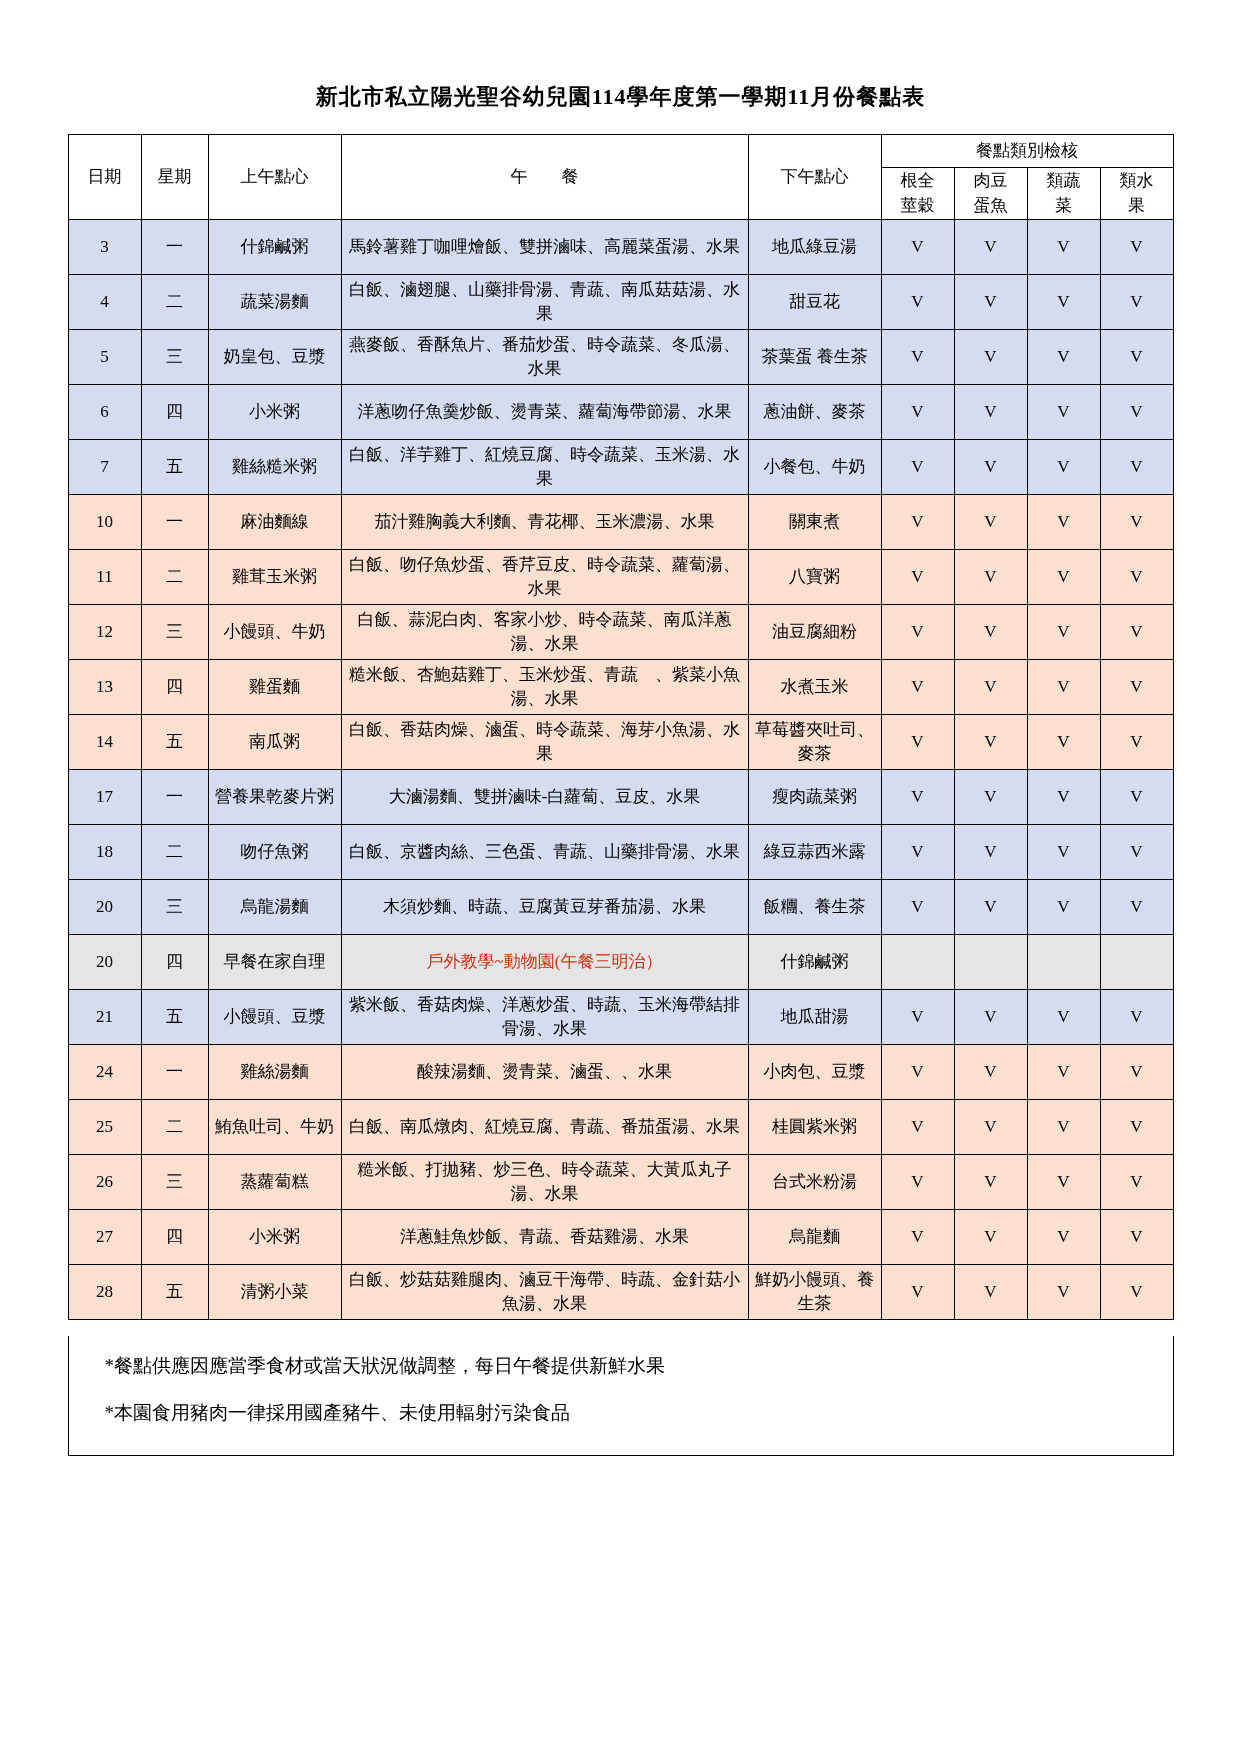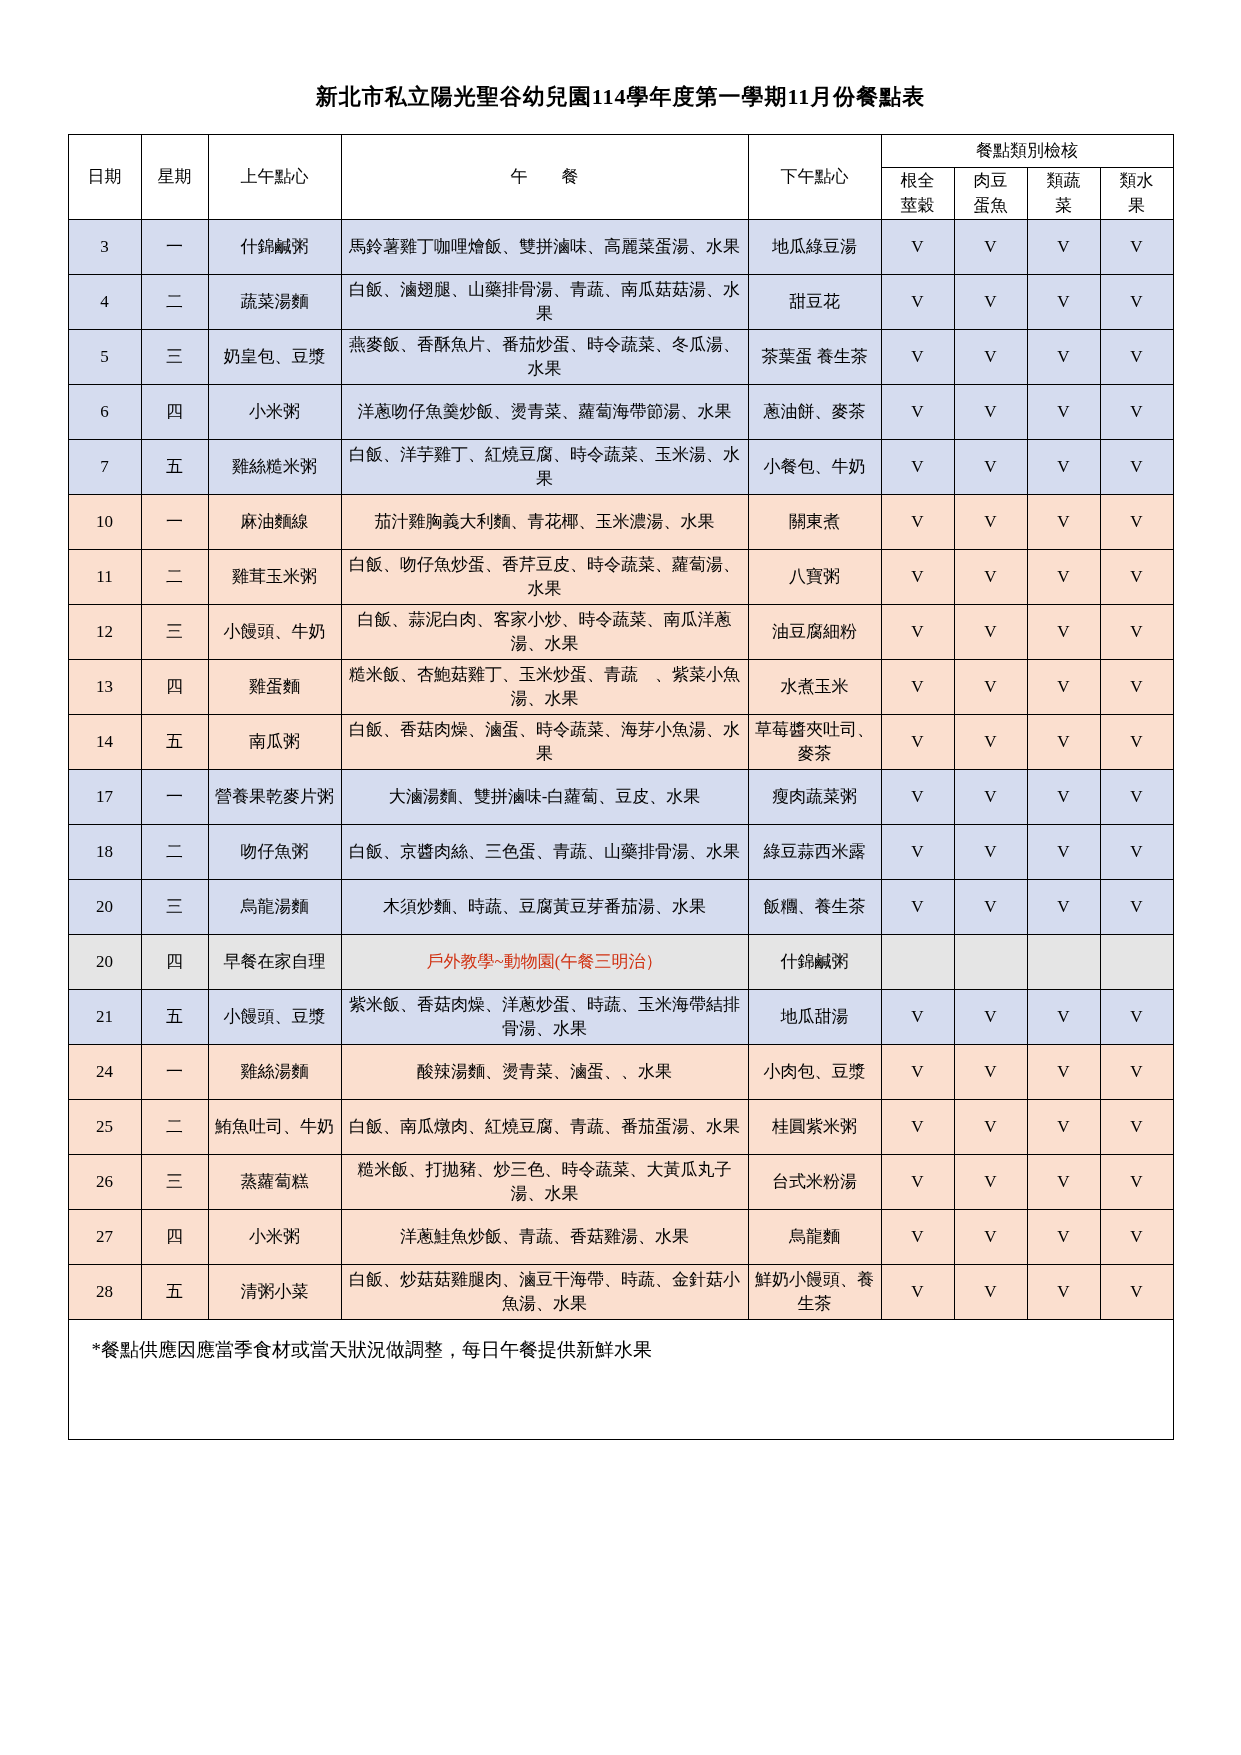--- a/index.html
+++ b/index.html
@@ -90,25 +90,25 @@
 
   .lunch { text-align: center; }
   .special {
     color: #d03010;
     font-weight: normal;
   }
   td.tall { height: 52px; }
 
   .notes {
     width: 1106px;
-    margin: 0 auto;
+    margin: 16px auto;
     border: 1px solid #000000;
     border-top: none;
     box-sizing: border-box;
-    padding: 16px 22px 26px 23px;
+    padding: 16px 22px 26px 36px;
     min-height: 120px;
   }
   .notes p {
     margin: 0 0 18px 0;
     font-size: 19px;
     line-height: 1.5;
   }
   .notes p:last-child { margin-bottom: 0; }
 </style>
 </head>
@@ -367,15 +367,16 @@
           <td class="chk">V</td>
           <td class="chk">V</td>
           <td class="chk">V</td>
           <td class="chk">V</td>
         </tr>
       </tbody>
   </table>
 
   <div class="notes">
     <p>*餐點供應因應當季食材或當天狀況做調整，每日午餐提供新鮮水果</p>
+    <p>*本園食用豬肉一律採用國產豬牛、未使用輻射污染食品</p>
   </div>
 
 </div>
 
 </body></html>

